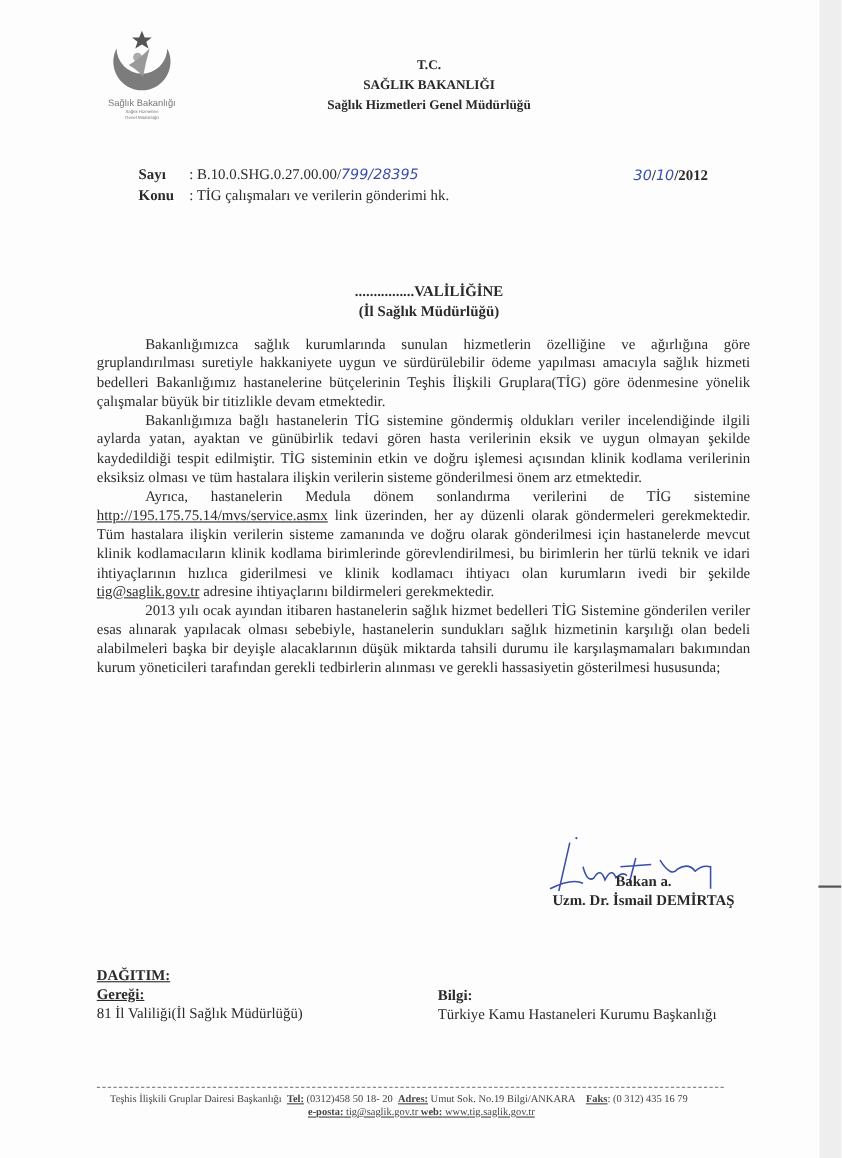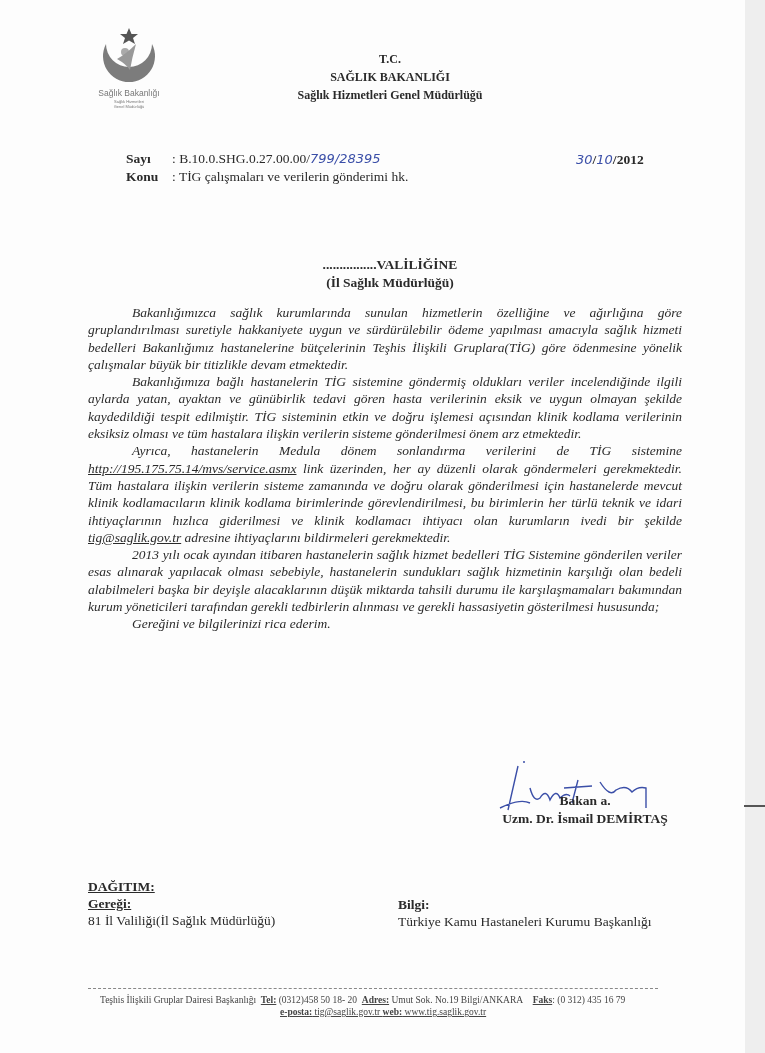--- a/index.html
+++ b/index.html
@@ -16,21 +16,21 @@
          font-size:12px; line-height:18px; }
   .sayi { position:absolute; left:88px; top:150px; font-size:13.5px; line-height:18px;margin-left:38px; }
   .sayi .lbl { font-weight:bold; display:inline-block; width:46px; }
   .hand { color:#3b4fa8; font-family:"DejaVu Sans", sans-serif; font-style:italic; font-size:13px; }
   .date { position:absolute; left:576px; top:152px; font-weight:bold; font-size:13.5px; }
   .date .hand { font-weight:normal; }
   .to { position:absolute; left:280px; top:256px; width:220px; text-align:center; font-weight:bold;
         font-size:13.5px; line-height:18px; }
   .body { position:absolute; left:88px; top:304px; width:594px; font-size:13.5px; line-height:17.3px;
           text-align:justify; }
-  .body p { margin:0; text-indent:44px;font-style:italic; }
+  .body p { margin:0; text-indent:44px; }
   .body a { color:#2a2a2a; text-decoration:underline; }
   .sig { position:absolute; left:460px; top:758px; width:230px; height:60px; }
   .signame { position:absolute; left:480px; top:792px; width:210px; text-align:center; font-weight:bold;
              font-size:13.5px; line-height:18px; }
   .dist { position:absolute; left:88px; top:878px; font-size:13.5px; line-height:17px; }
   .dist .u { font-weight:bold; text-decoration:underline; }
   .bilgi { position:absolute; left:398px; top:896px; font-size:13.5px; line-height:17px; }
   .bilgi .u { font-weight:bold; }
   .footer-line { position:absolute; left:88px; top:988px; width:570px; border-top:1px dashed #888; }
   .footer { position:absolute; left:100px; top:994px; width:600px; font-size:9.5px; line-height:12px; color:#444; }
@@ -79,21 +79,20 @@
 <div class="to">
   <div>................VALİLİĞİNE</div>
   <div>(İl Sağlık Müdürlüğü)</div>
 </div>
 
 <div class="body">
   <p>Bakanlığımızca sağlık kurumlarında sunulan hizmetlerin özelliğine ve ağırlığına göre gruplandırılması suretiyle hakkaniyete uygun ve sürdürülebilir ödeme yapılması amacıyla sağlık hizmeti bedelleri Bakanlığımız hastanelerine bütçelerinin Teşhis İlişkili Gruplara(TİG) göre ödenmesine yönelik çalışmalar büyük bir titizlikle devam etmektedir.</p>
   <p>Bakanlığımıza bağlı hastanelerin TİG sistemine göndermiş oldukları veriler incelendiğinde ilgili aylarda yatan, ayaktan ve günübirlik tedavi gören hasta verilerinin eksik ve uygun olmayan şekilde kaydedildiği tespit edilmiştir. TİG sisteminin etkin ve doğru işlemesi açısından klinik kodlama verilerinin eksiksiz olması ve tüm hastalara ilişkin verilerin sisteme gönderilmesi önem arz etmektedir.</p>
   <p><span>Ayrıca, hastanelerin Medula dönem sonlandırma verilerini de TİG sistemine </span><a>http://195.175.75.14/mvs/service.asmx</a><span> link üzerinden, her ay düzenli olarak göndermeleri gerekmektedir. Tüm hastalara ilişkin verilerin sisteme zamanında ve doğru olarak gönderilmesi için hastanelerde mevcut klinik kodlamacıların klinik kodlama birimlerinde görevlendirilmesi, bu birimlerin her türlü teknik ve idari ihtiyaçlarının hızlıca giderilmesi ve klinik kodlamacı ihtiyacı olan kurumların ivedi bir şekilde </span><a>tig@saglik.gov.tr</a><span> adresine ihtiyaçlarını bildirmeleri gerekmektedir.</span></p>
   <p>2013 yılı ocak ayından itibaren hastanelerin sağlık hizmet bedelleri TİG Sistemine gönderilen veriler esas alınarak yapılacak olması sebebiyle, hastanelerin sundukları sağlık hizmetinin karşılığı olan bedeli alabilmeleri başka bir deyişle alacaklarının düşük miktarda tahsili durumu ile karşılaşmamaları bakımından kurum yöneticileri tarafından gerekli tedbirlerin alınması ve gerekli hassasiyetin gösterilmesi hususunda;</p>
-  <p>Gereğini ve bilgilerinizi rica ederim.</p>
 </div>
 
 <svg class="sig" viewBox="0 0 230 60">
   <path d="M58 8 L48 52 M40 50 Q60 40 70 45 M70 30 Q74 45 80 40 Q86 30 90 42 Q96 30 100 40 Q106 34 110 38 M118 22 L112 45 M104 30 L132 28 M140 24 Q150 40 156 32 Q166 26 172 34 Q178 28 186 30 L186 50" fill="none" stroke="#3b4fa8" stroke-width="1.4"></path>
   <circle cx="64" cy="4" r="1" fill="#3b4fa8"></circle>
 </svg>
 
 <div class="signame">
   <div>Bakan a.</div>
   <div>Uzm. Dr. İsmail DEMİRTAŞ</div>

